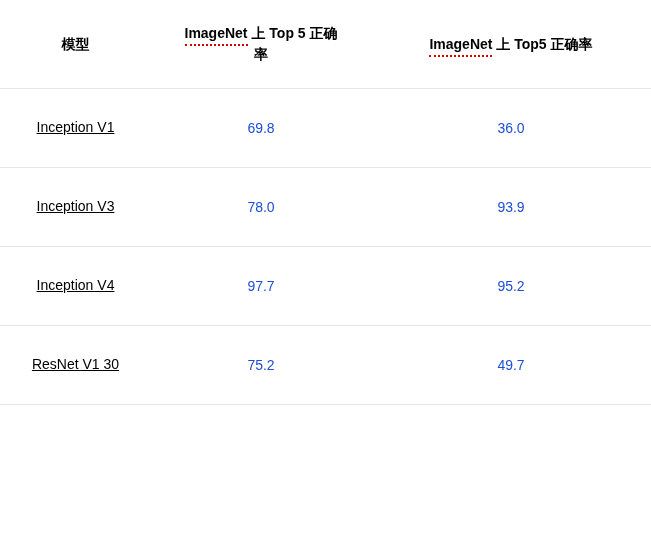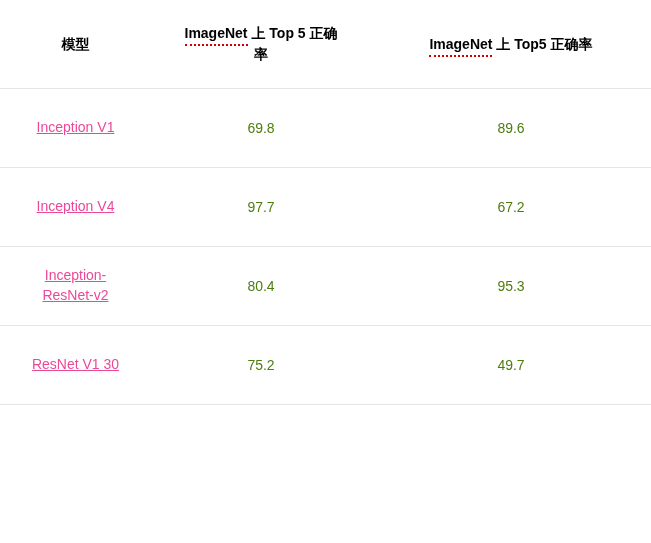--- a/index.html
+++ b/index.html
@@ -33,29 +33,29 @@
     line-height: 1.5;
     padding: 10px 18px;
   }
   td {
     height: 78px;
   }
   td.last-row {
     border-bottom: 1px solid #e5e5e5;
   }
   .model-cell a {
-    color: #ec4899;
+    color: #000000;
     text-decoration: underline;
     font-weight: normal;
     line-height: 1.4;
     display: inline-block;
     padding: 0 10px;
   }
   .val {
-    color: #4d7c0f;
+    color: #1d4ed8;
   }
   
   .hdr-underlined {
     position: relative;
     display: inline-block;
   }
   .hdr-underlined::after {
     content: "";
     position: absolute;
     left: 0; right: 0;
@@ -82,31 +82,31 @@
       <th>
         <span class="hdr-underlined">ImageNet</span><span> 上 Top5 正确率</span>
       </th>
     </tr>
   </thead>
   <tbody>
 
   <tr>
         <td class="model-cell"><a href="#">Inception V1</a></td>
         <td class=""><span class="val">69.8</span></td>
-        <td class=""><span class="val">89.6</span></td>
+        <td class=""><span class="val">36.0</span></td>
+      </tr>
+      <tr>
+        <td class="model-cell"><a href="#">Inception V3</a></td>
+        <td class=""><span class="val">78.0</span></td>
+        <td class=""><span class="val">93.9</span></td>
       </tr>
       <tr>
         <td class="model-cell"><a href="#">Inception V4</a></td>
         <td class=""><span class="val">97.7</span></td>
-        <td class=""><span class="val">67.2</span></td>
-      </tr>
-      <tr>
-        <td class="model-cell"><a href="#">Inception-<br>ResNet-v2</a></td>
-        <td class=""><span class="val">80.4</span></td>
-        <td class=""><span class="val">95.3</span></td>
+        <td class=""><span class="val">95.2</span></td>
       </tr>
       <tr>
         <td class="model-cell last-row"><a href="#">ResNet V1 30</a></td>
         <td class="last-row"><span class="val">75.2</span></td>
         <td class="last-row"><span class="val">49.7</span></td>
       </tr>
     </tbody>
 </table>
 
 </body></html>

